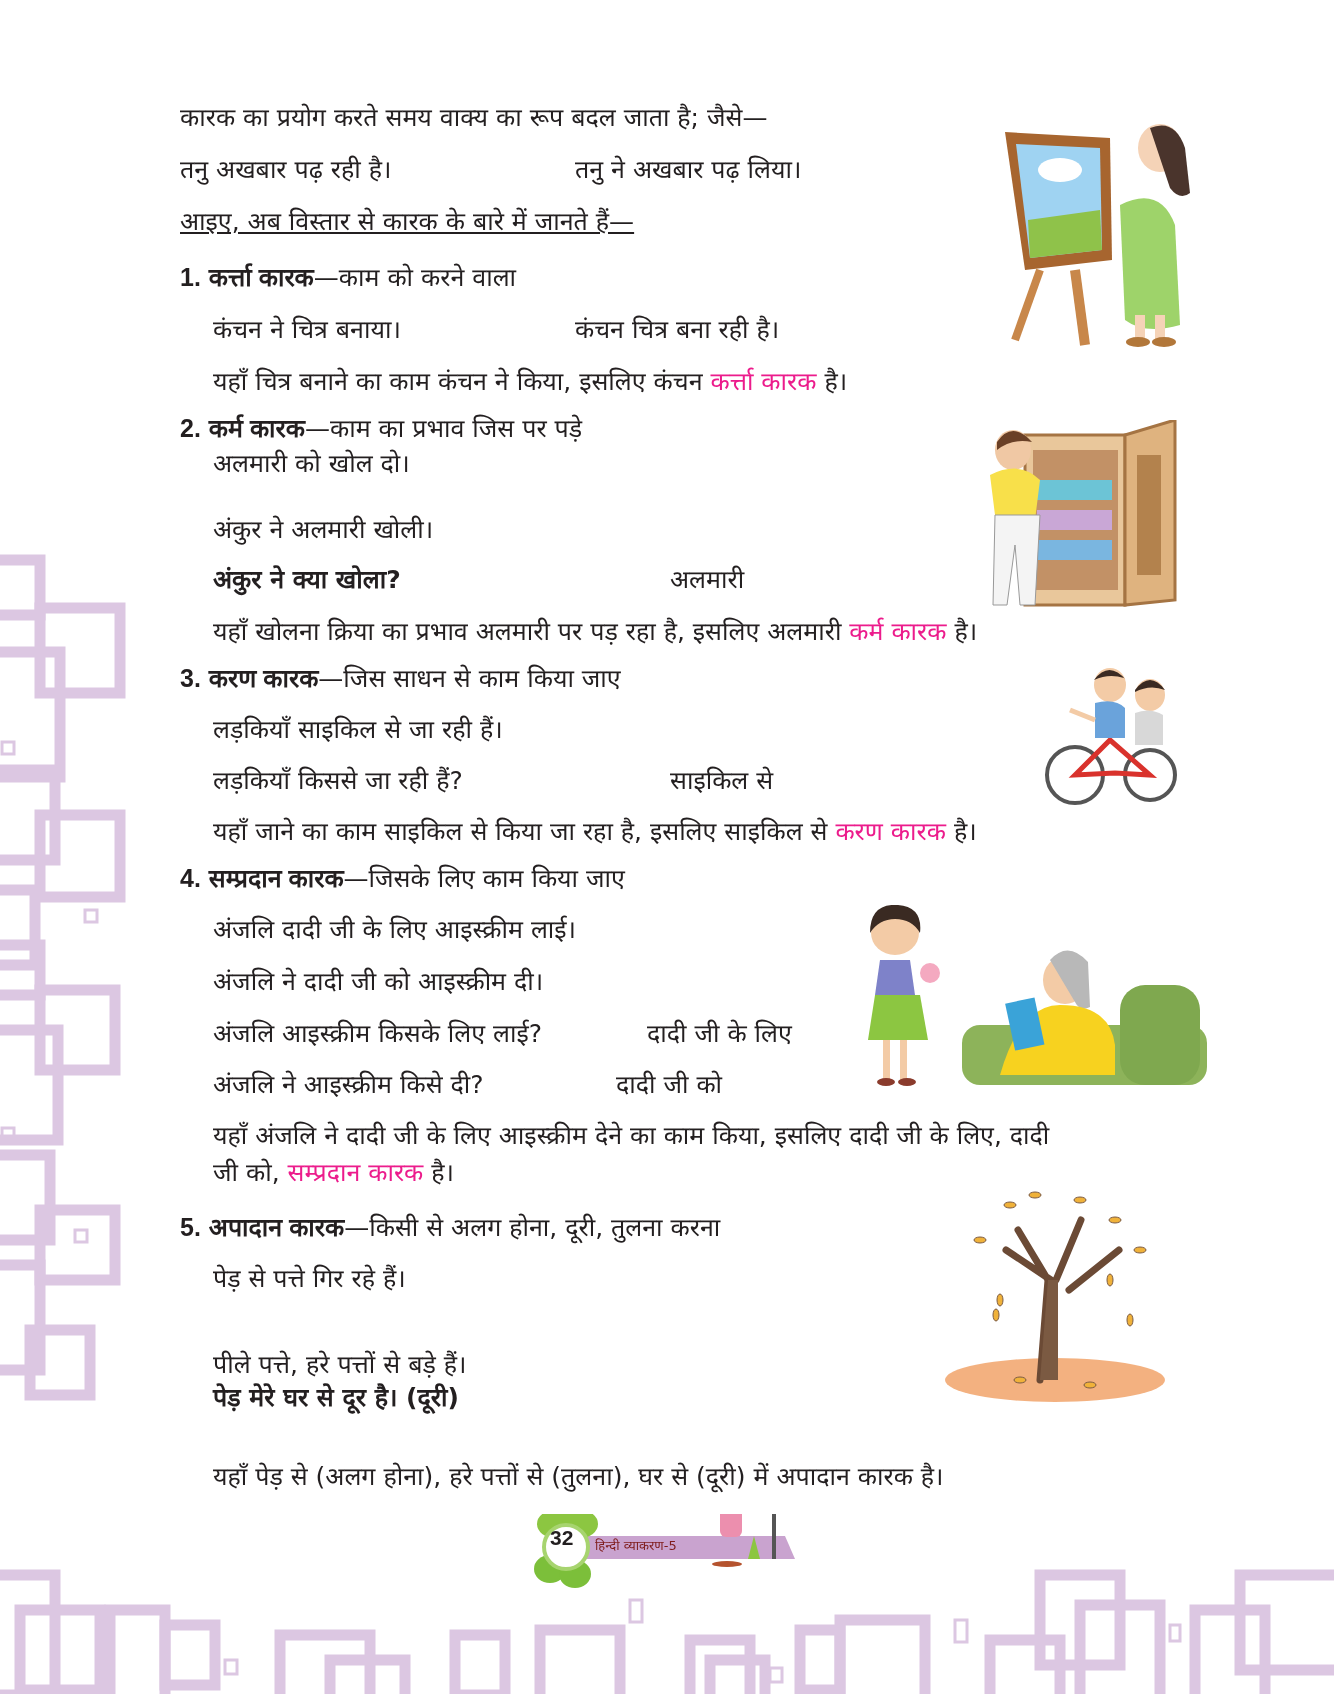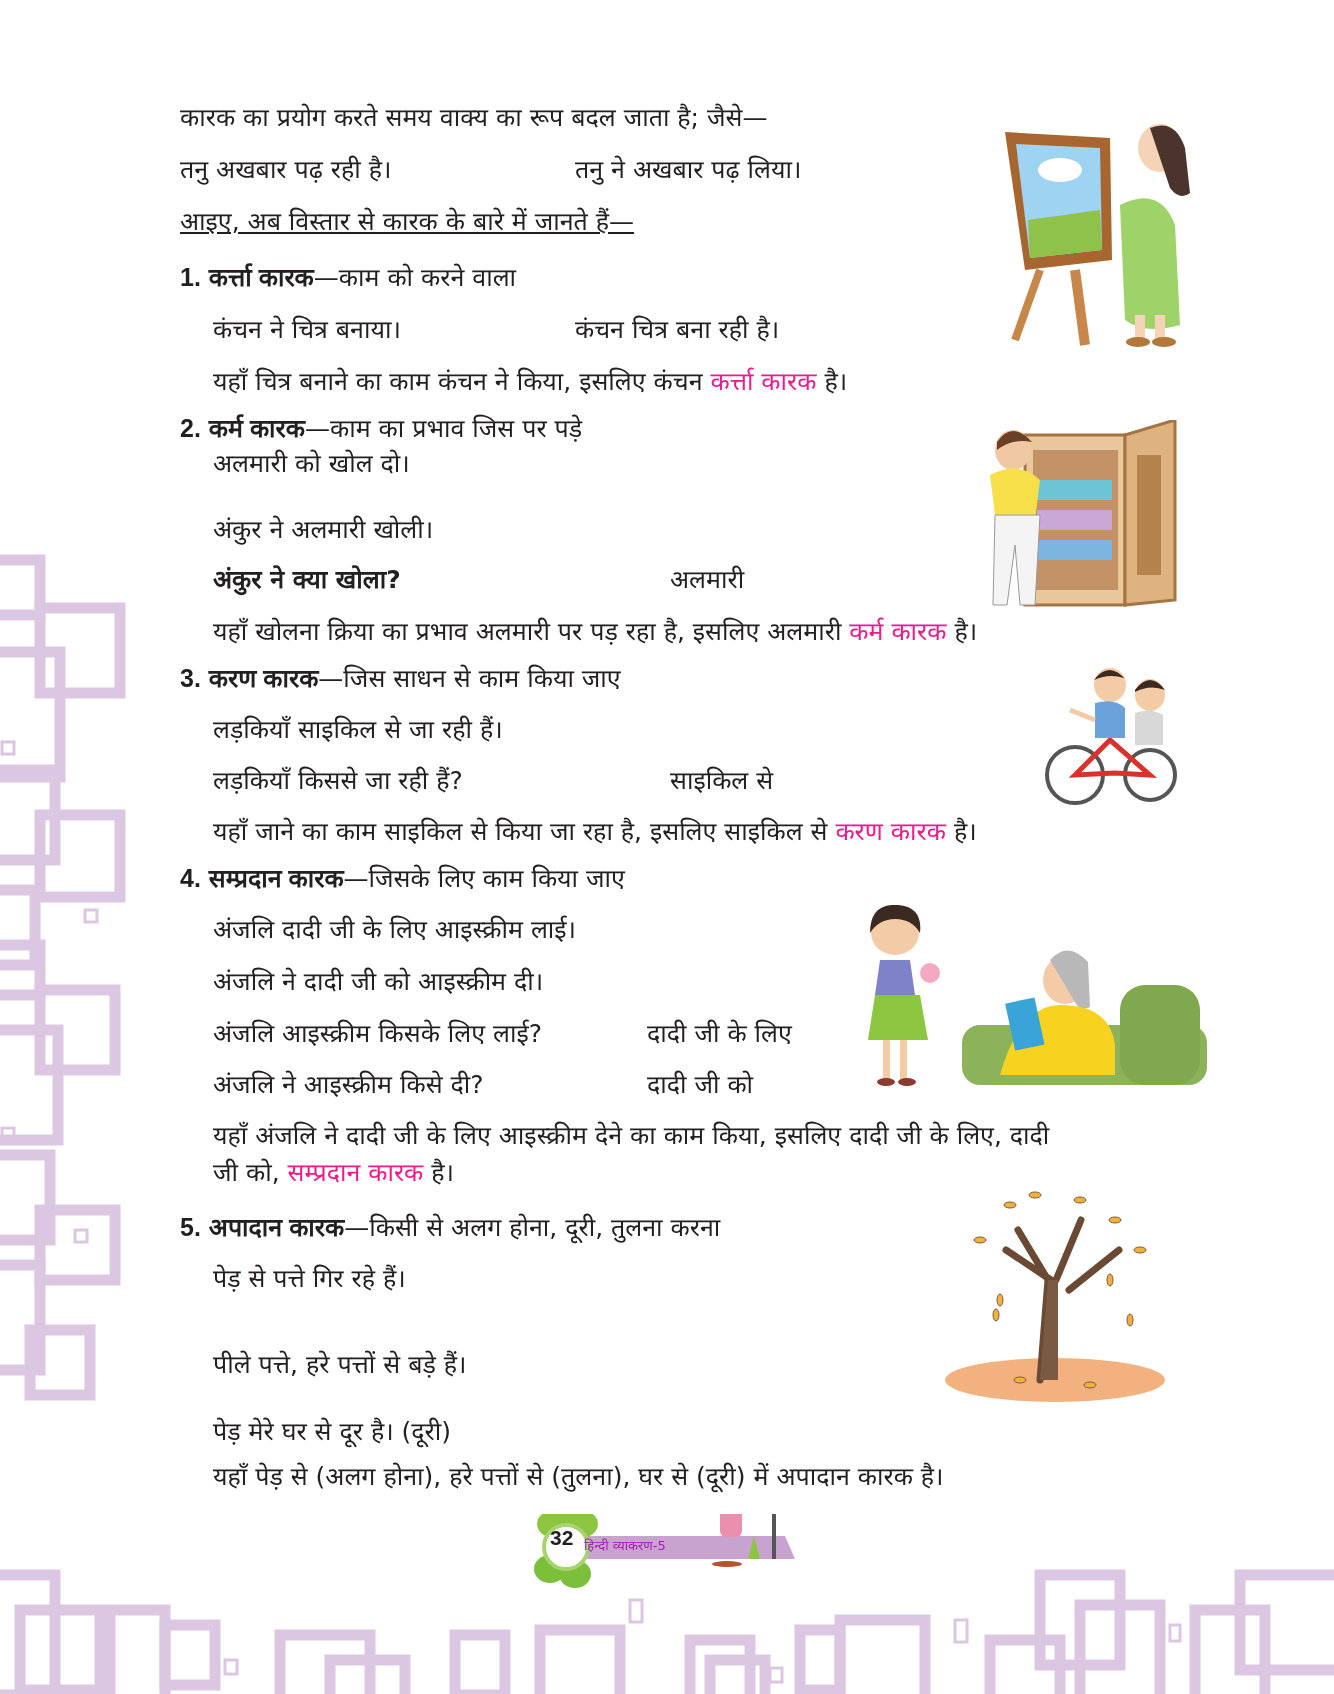--- a/index.html
+++ b/index.html
@@ -146,21 +146,21 @@
 
 <div class="line hd" style="top:862px;">
   <span class="b">4.</span>
   <span class="b">सम्प्रदान कारक</span><span>—जिसके लिए काम किया जाए</span>
 </div>
 <div class="line ind" style="top:914px;">अंजलि दादी जी के लिए आइस्क्रीम लाई।</div>
 <div class="line ind" style="top:966px;">अंजलि ने दादी जी को आइस्क्रीम दी।</div>
 <div class="line ind" style="top:1018px;">अंजलि आइस्क्रीम किसके लिए लाई?</div>
 <div class="line" style="left:647px; top:1018px;">दादी जी के लिए</div>
 <div class="line ind" style="top:1069px;">अंजलि ने आइस्क्रीम किसे दी?</div>
-<div class="line" style="left:647px; top:1069px;">दादी जी को</div>
+<div class="line" style="left:616px; top:1069px;">दादी जी को</div>
 <div class="line ind" style="top:1120px;">यहाँ अंजलि ने दादी जी के लिए आइस्क्रीम देने का काम किया, इसलिए दादी जी के लिए, दादी</div>
 <div class="line ind" style="top:1157px;">
   <span>जी को, </span><span class="pink">सम्प्रदान कारक</span><span> है।</span>
 </div>
 
 <svg class="illus" style="left:850px; top:905px;" width="360" height="200" viewBox="0 0 360 200">
 
   <ellipse cx="45" cy="28" rx="24" ry="22" fill="#f3cba6"></ellipse>
   <path d="M20,28 q0,-30 28,-28 q25,2 22,28 q-8,-14 -25,-14 q-16,0 -25,14 z" fill="#3a2a22"></path>
   <path d="M30,55 l30,0 l5,35 l-40,0 z" fill="#7e82c9"></path>
@@ -179,21 +179,21 @@
   <path d="M150,170 q20,-70 60,-70 q50,0 55,40 l0,30 z" fill="#f7d21f"></path>
   <rect x="160" y="95" width="30" height="48" fill="#3aa3d8" transform="rotate(-12 175 120)"></rect>
 </svg>
 
 <div class="line hd" style="top:1211px;">
   <span class="b">5.</span>
   <span class="b">अपादान कारक</span><span>—किसी से अलग होना, दूरी, तुलना करना</span>
 </div>
 <div class="line ind" style="top:1263px;">पेड़ से पत्ते गिर रहे हैं।</div>
 <div class="line ind" style="top:1315px;margin-top:34px;">पीले पत्ते, हरे पत्तों से बड़े हैं।</div>
-<div class="line ind" style="top:1416px;">पेड़ मेरे घर से दूर है। (दूरी)</div>
+<div class="line ind" style="top:1382px;font-weight:bold;">पेड़ मेरे घर से दूर है। (दूरी)</div>
 <div class="line ind" style="top:1417px;margin-top:44px;">यहाँ पेड़ से (अलग होना), हरे पत्तों से (तुलना), घर से (दूरी) में अपादान कारक है।</div>
 
 <svg class="illus" style="left:940px; top:1180px;" width="230" height="225" viewBox="0 0 230 225">
   <ellipse cx="115" cy="200" rx="110" ry="22" fill="#f1a36a" opacity="0.85"></ellipse>
   <path d="M100,200 l8,-100 l-30,-50 m38,50 l25,-60 m-12,70 l50,-40 m-68,30 l-45,-30" stroke="#6b4a35" stroke-width="7" fill="none" stroke-linecap="round"></path>
   <path d="M100,200 l8,-100 l10,0 l0,100 z" fill="#7b5a42"></path>
   <g fill="#f0b23a" stroke="#7b5a42" stroke-width="1">
     <ellipse cx="70" cy="25" rx="6" ry="3"></ellipse>
     <ellipse cx="95" cy="15" rx="6" ry="3"></ellipse>
     <ellipse cx="140" cy="20" rx="6" ry="3"></ellipse>
@@ -216,14 +216,14 @@
     <ellipse cx="60" cy="10" rx="18" ry="14" fill="#8cc641"></ellipse>
     <ellipse cx="30" cy="55" rx="16" ry="14" fill="#7cbf3a"></ellipse>
     <ellipse cx="55" cy="60" rx="16" ry="14" fill="#7cbf3a"></ellipse>
     <circle cx="46" cy="33" r="22" fill="#ffffff" stroke="#a7d46f" stroke-width="4"></circle>
     <rect x="200" y="-15" width="22" height="38" rx="6" fill="#ec8fae"></rect>
     <ellipse cx="207" cy="50" rx="15" ry="3" fill="#b5532e"></ellipse>
     <polygon points="240,45 228,45 234,22" fill="#8cc641"></polygon>
     <rect x="252" y="-10" width="4" height="55" fill="#555"></rect>
   </svg>
   <span style="position:absolute; left:30px; top:12px; width:32px; text-align:left; font-weight:bold; font-size:21px; font-family:'Liberation Sans', sans-serif; color:#231f20;">32</span>
-  <span style="position:absolute; left:64px; top:22px; font-size:13px; color:#a21caf;">हिन्दी व्याकरण-5</span>
+  <span style="position:absolute; left:75px; top:22px; font-size:13px; color:#7f1d1d;">हिन्दी व्याकरण-5</span>
 </div>
 
 </body></html>

